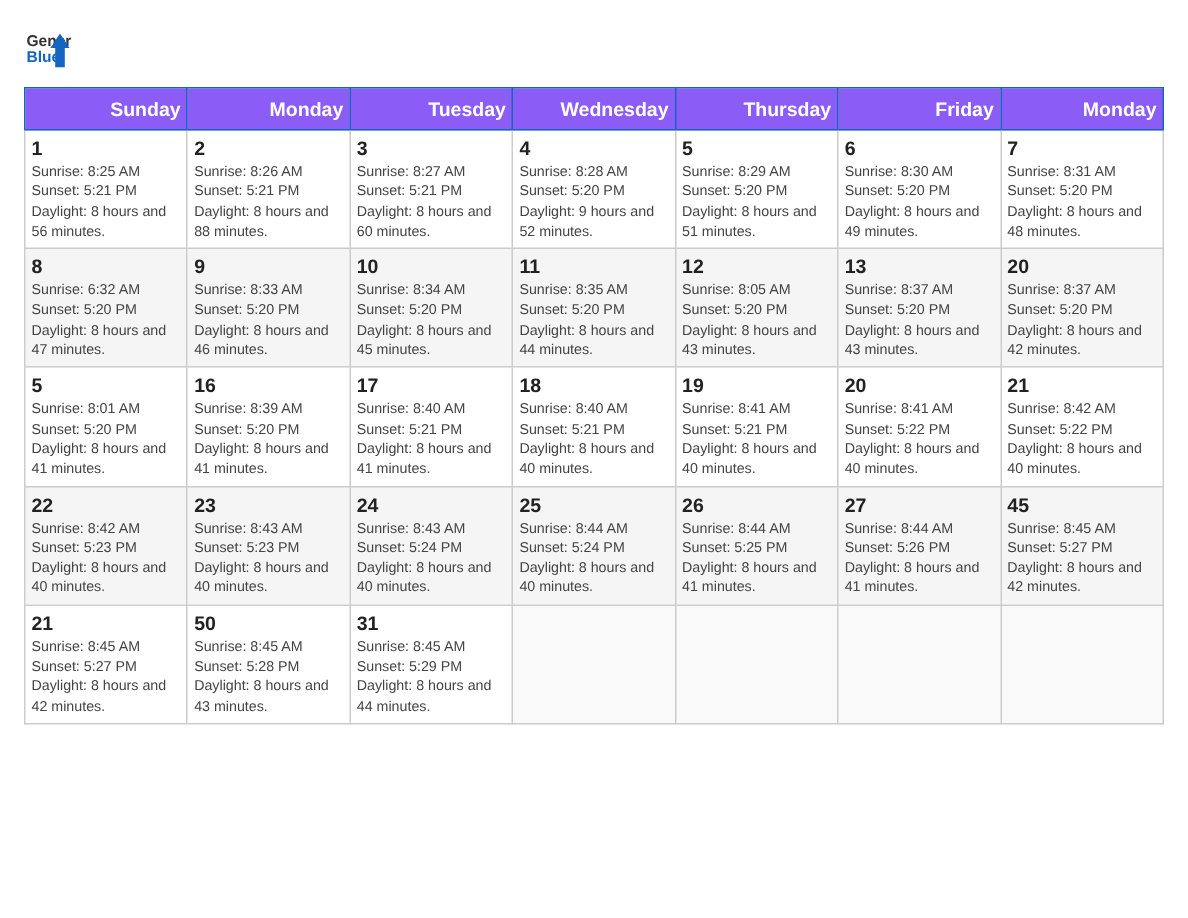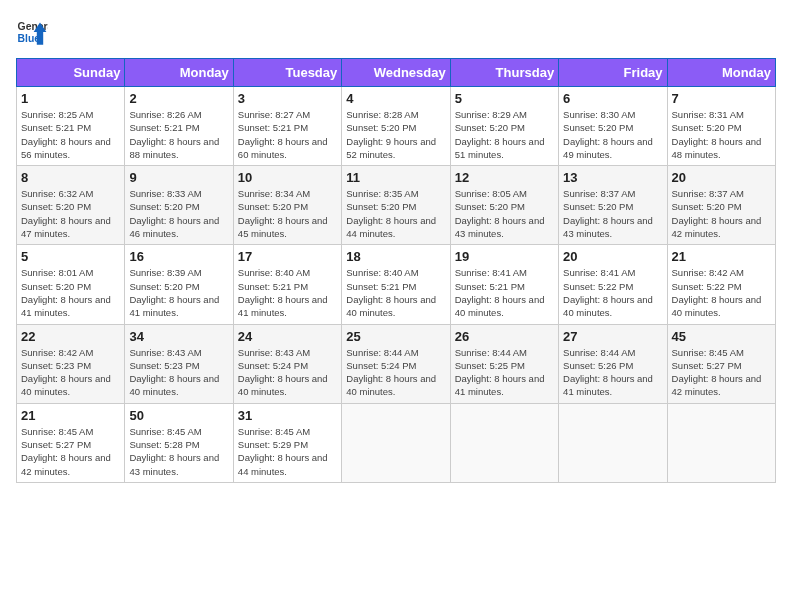--- a/index.html
+++ b/index.html
@@ -292,21 +292,21 @@
         <tr>
           <td>
         <span class="day-number">22</span>
         <div class="day-info">
           <span>Sunrise: 8:42 AM</span><br>
           <span>Sunset: 5:23 PM</span><br>
           <span>Daylight: 8 hours and 40 minutes.</span>
         </div>
       </td>
           <td>
-        <span class="day-number">34</span>
+        <span class="day-number">23</span>
         <div class="day-info">
           <span>Sunrise: 8:43 AM</span><br>
           <span>Sunset: 5:23 PM</span><br>
           <span>Daylight: 8 hours and 40 minutes.</span>
         </div>
       </td>
           <td>
         <span class="day-number">24</span>
         <div class="day-info">
           <span>Sunrise: 8:43 AM</span><br>

